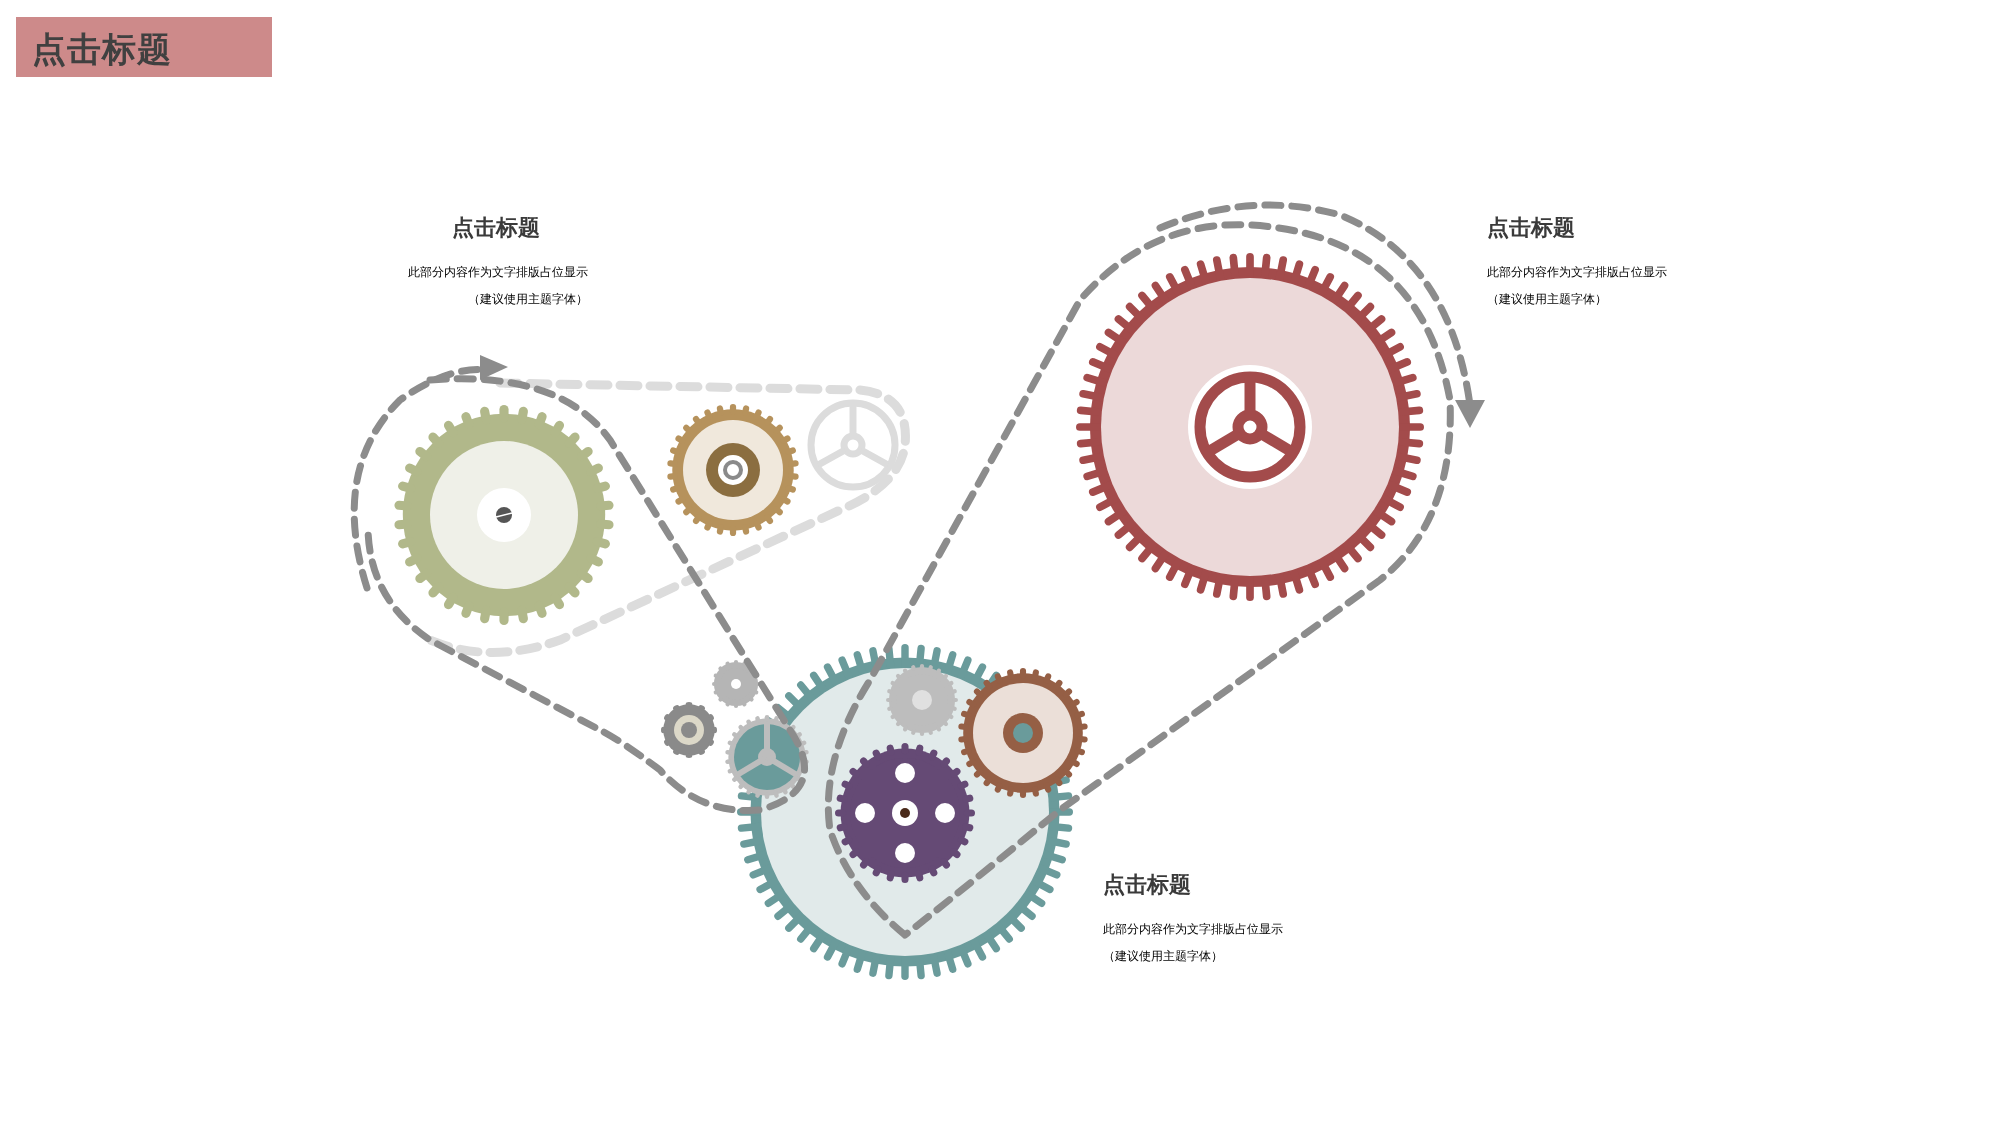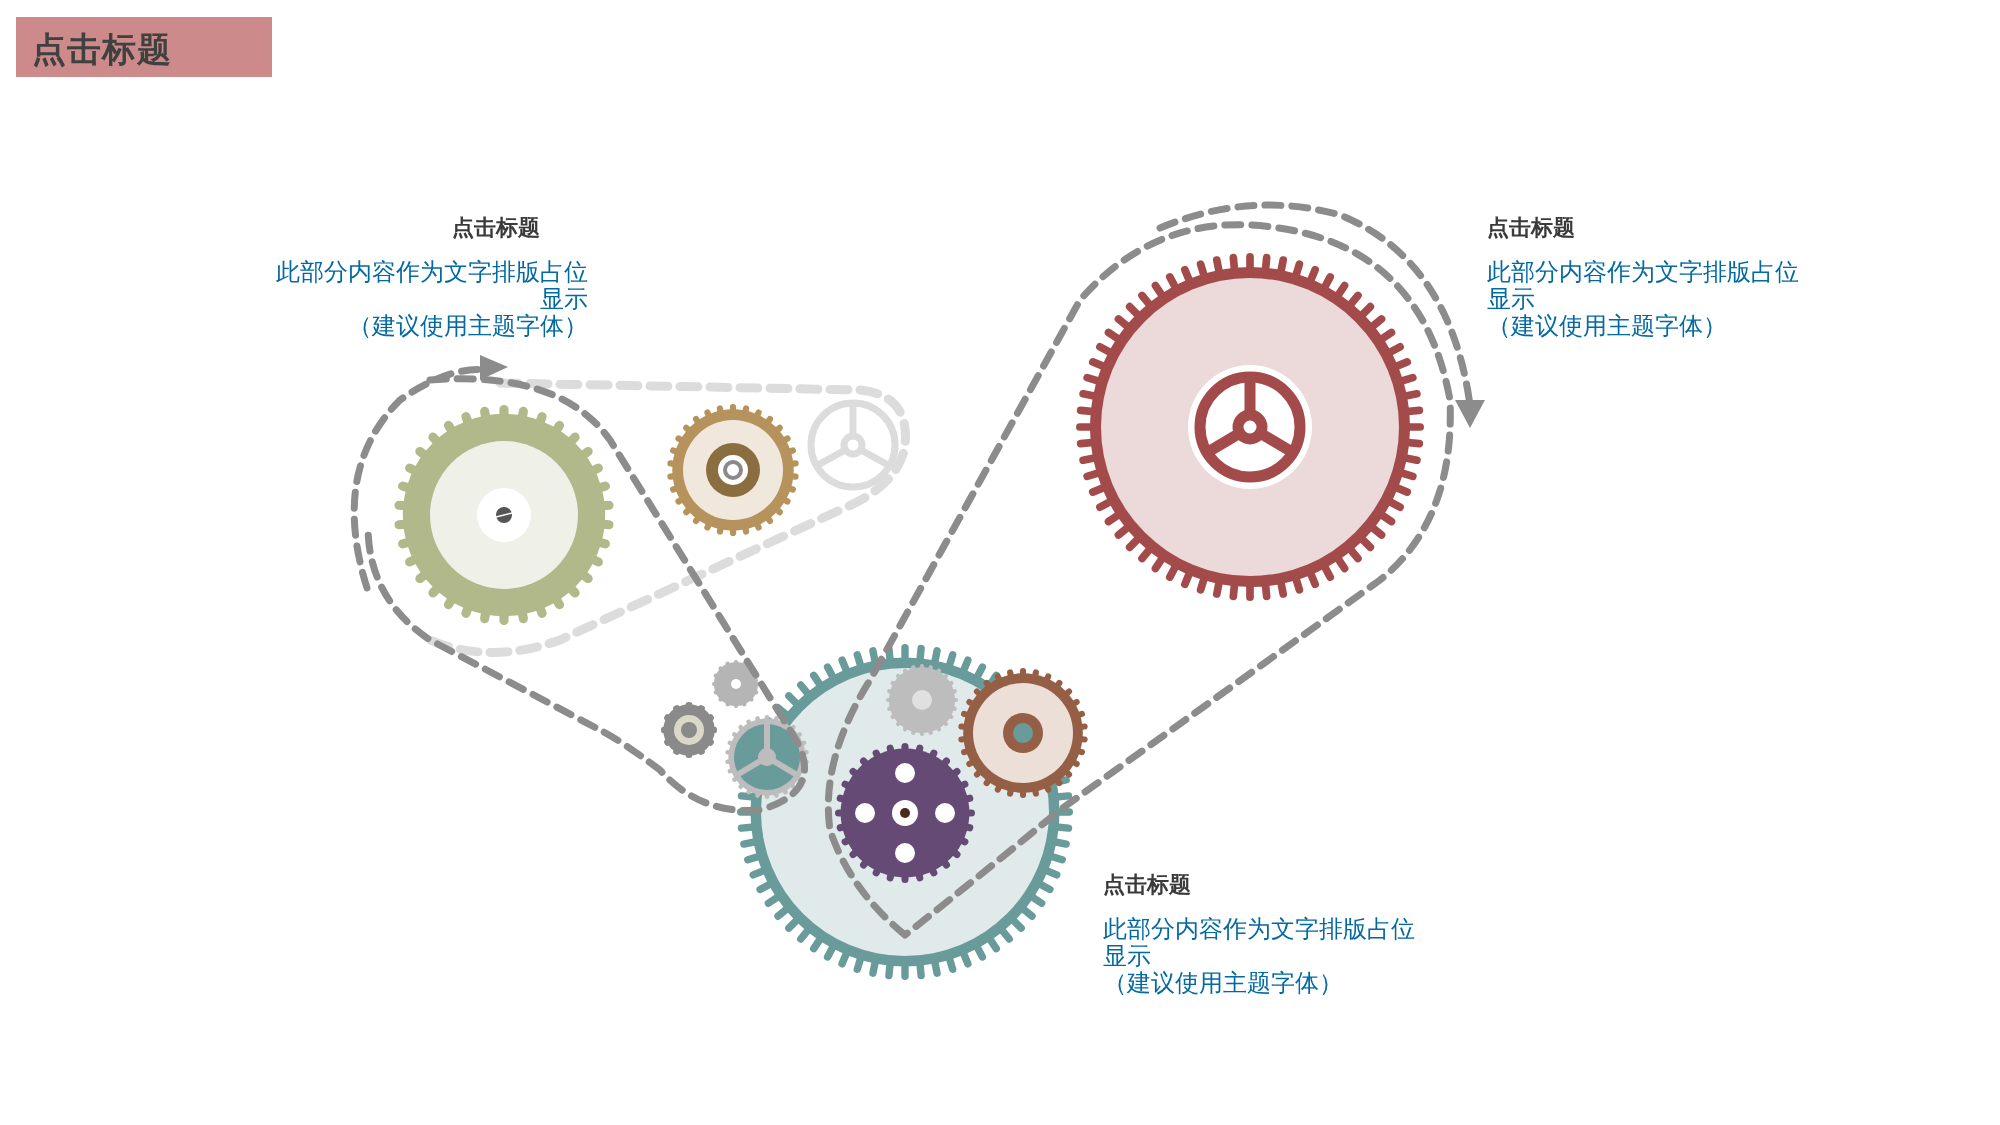--- a/index.html
+++ b/index.html
@@ -2,21 +2,21 @@
 <html><head>
 <meta charset="utf-8">
 <style>
   html,body{margin:0;padding:0;background:#fff;}
   body{width:2000px;height:1125px;position:relative;overflow:hidden;font-family:"DejaVu Sans","Liberation Sans",sans-serif;}
   .title-box{position:absolute;left:16px;top:17px;width:256px;height:60px;background:#cd8a8a;}
   .title-box span{position:absolute;left:16px;top:10px;font-size:34px;font-weight:bold;color:#404040;letter-spacing:1px;}
   svg.stage{position:absolute;left:0;top:0;}
   .block{position:absolute;width:330px;}
   .block .h{font-size:22px;font-weight:bold;color:#3a3a3a;margin-bottom:16px;}
-  .block .p{font-size:24px;color:#0369a1;line-height:27px;}
+  .block .p{font-size:12px;color:#000000;line-height:27px;}
   .right{text-align:right;}
 </style>
 </head>
 <body>
 
 <div class="title-box">
   <span>点击标题</span>
 </div>
 
 <svg class="stage" width="2000" height="1125" viewBox="0 0 2000 1125">

